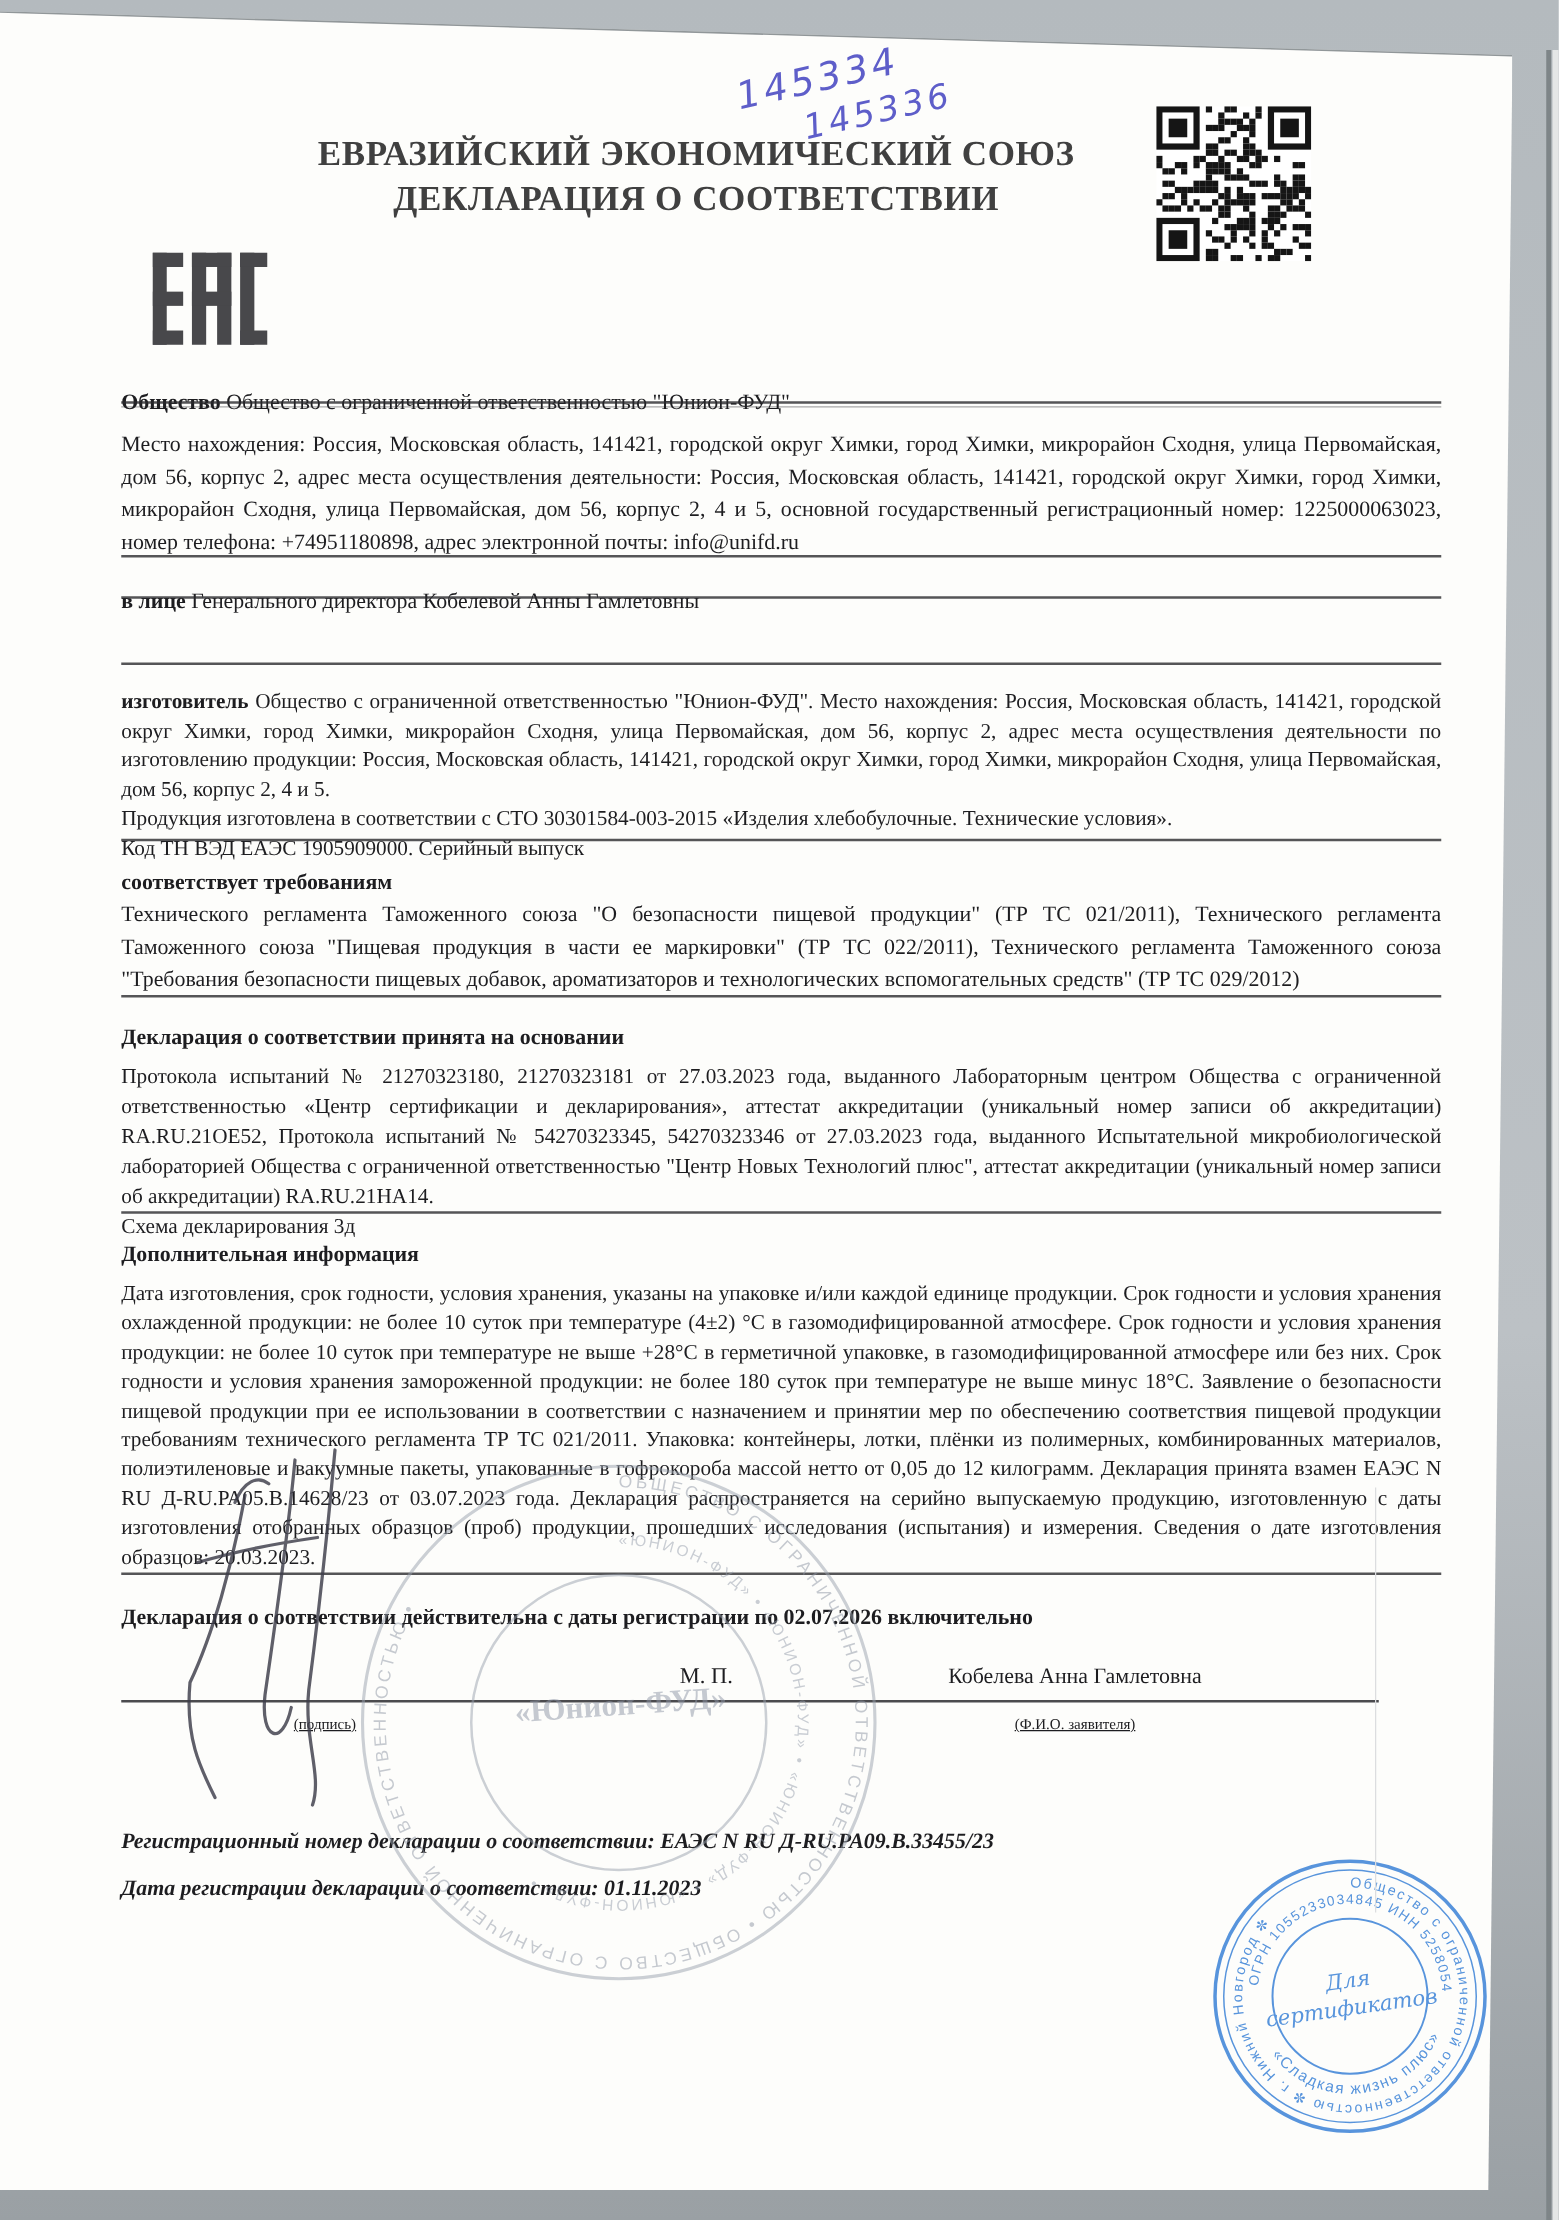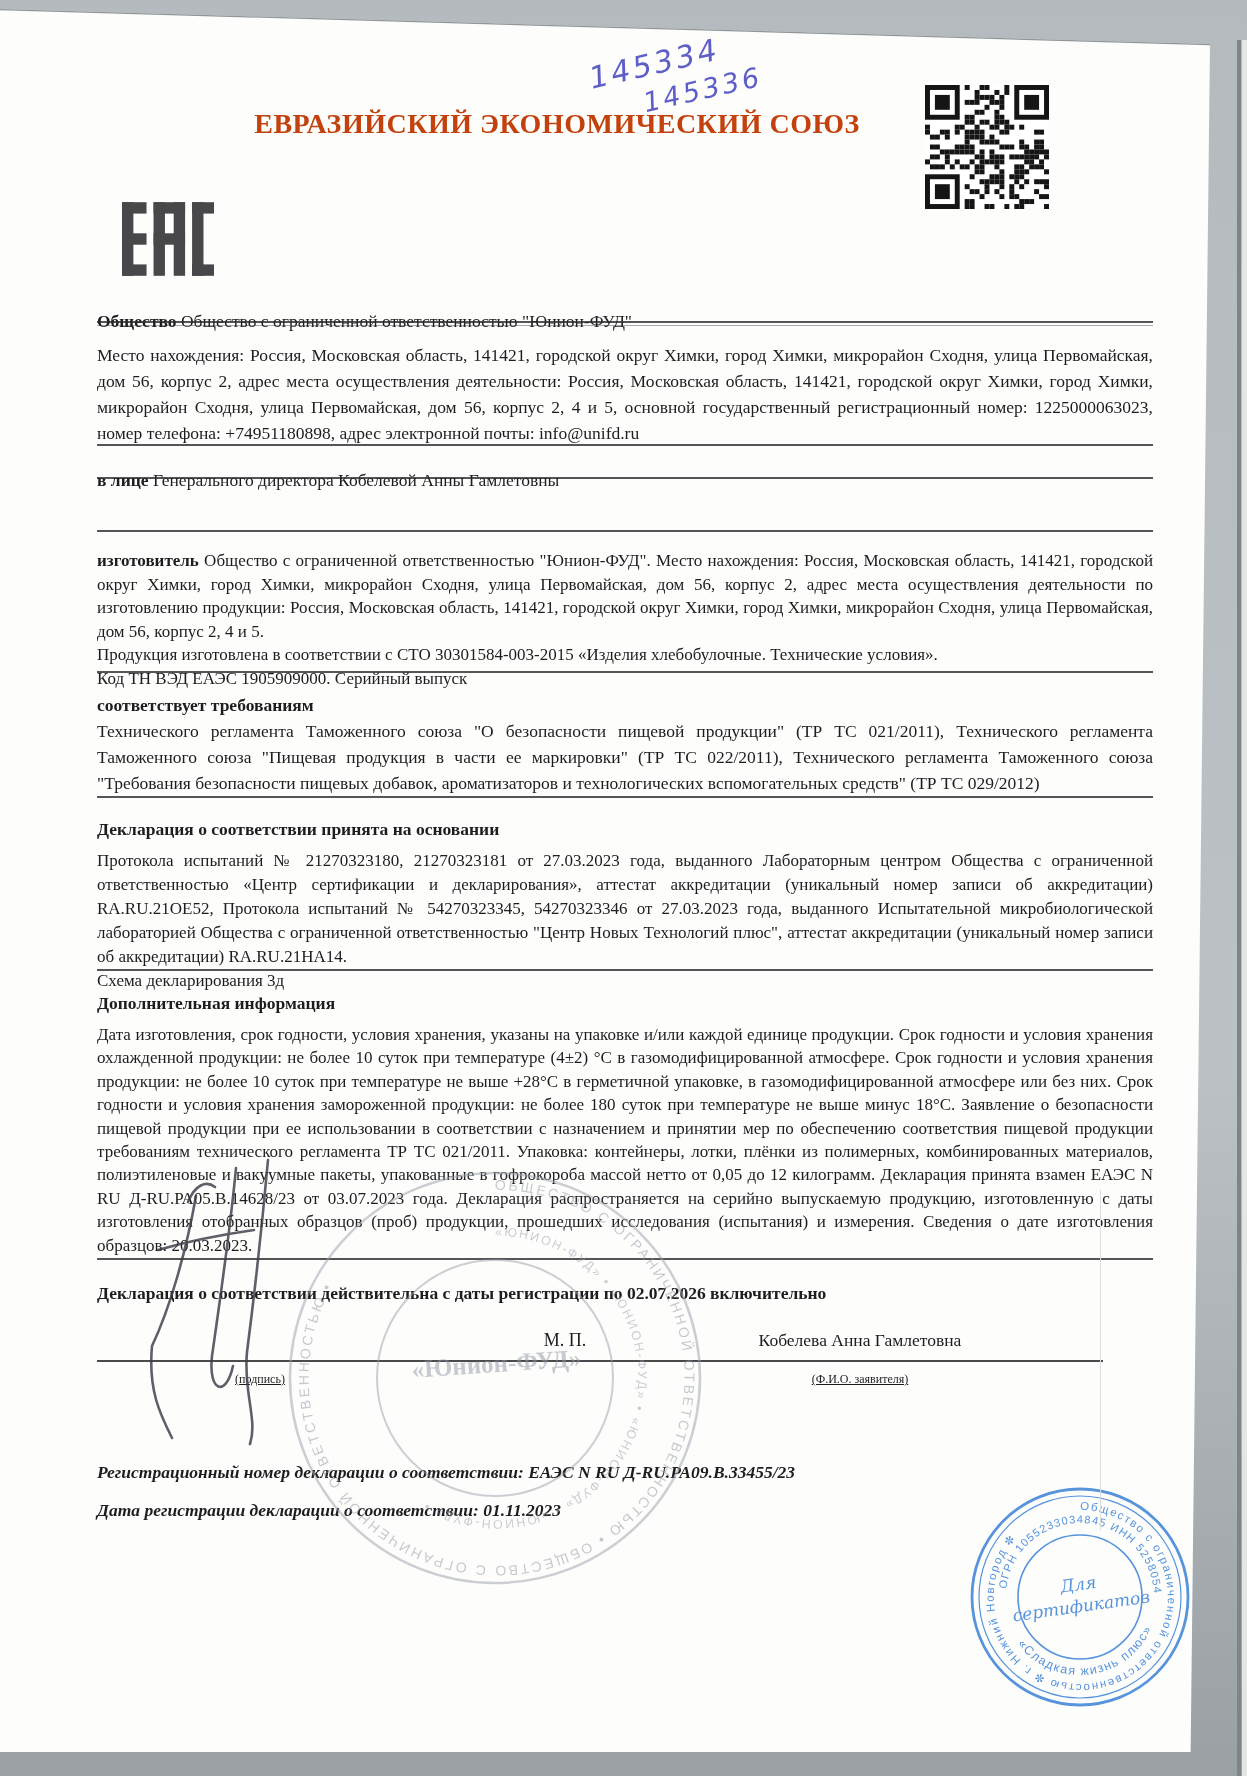--- a/index.html
+++ b/index.html
@@ -19,21 +19,21 @@
 
   .handwritten{
     position:absolute;font-family:"DejaVu Sans",sans-serif;font-style:italic;
     color:#4d4dc4;font-size:30px;letter-spacing:3px;transform:rotate(-13deg);
     white-space:nowrap;opacity:.9;
   }
   .hw1{left:588px;top:46px;}
   .hw2{left:642px;top:74px;font-size:27px;}
 
   .title-block{position:absolute;left:97px;top:106px;width:920px;text-align:center;}
-  .title-line{font-weight:bold;font-size:28px;letter-spacing:.5px;line-height:36px;color:#c2410c;}
+  .title-line{font-weight:bold;font-size:28px;letter-spacing:.5px;line-height:36px;color:#404040;}
 
   .eac{position:absolute;left:122px;top:197px;}
   .qr{position:absolute;left:925px;top:85px;}
 
   .row,.par{position:absolute;left:97px;width:1056px;font-size:17.5px;line-height:26px;}
   .par{text-align:justify;}
   b{font-weight:bold;}
   .rule{position:absolute;left:97px;width:1056px;height:2px;background:#2a2a2e;opacity:.8;}
   .rule.faint{opacity:.4;height:1px;}
   .blockline{display:block;}
@@ -55,20 +55,21 @@
 </head>
 <body>
 
 <div class="page">
 
   <div class="handwritten hw1">145334</div>
   <div class="handwritten hw2">145336</div>
 
   <div class="title-block">
     <div class="title-line">ЕВРАЗИЙСКИЙ ЭКОНОМИЧЕСКИЙ СОЮЗ</div>
+    <div class="title-line">ДЕКЛАРАЦИЯ О СООТВЕТСТВИИ</div>
   </div>
 
   <svg class="eac" width="92" height="84" viewBox="0 0 105 84">
     <g fill="#39393c" opacity="0.92">
       <rect x="0" y="0" width="13" height="84"></rect>
         <rect x="0" y="0" width="28" height="13"></rect>
         <rect x="0" y="35.5" width="28" height="13"></rect>
         <rect x="0" y="71" width="28" height="13"></rect>
       <rect x="36" y="0" width="13" height="84"></rect>
         <rect x="59" y="0" width="13" height="84"></rect>

